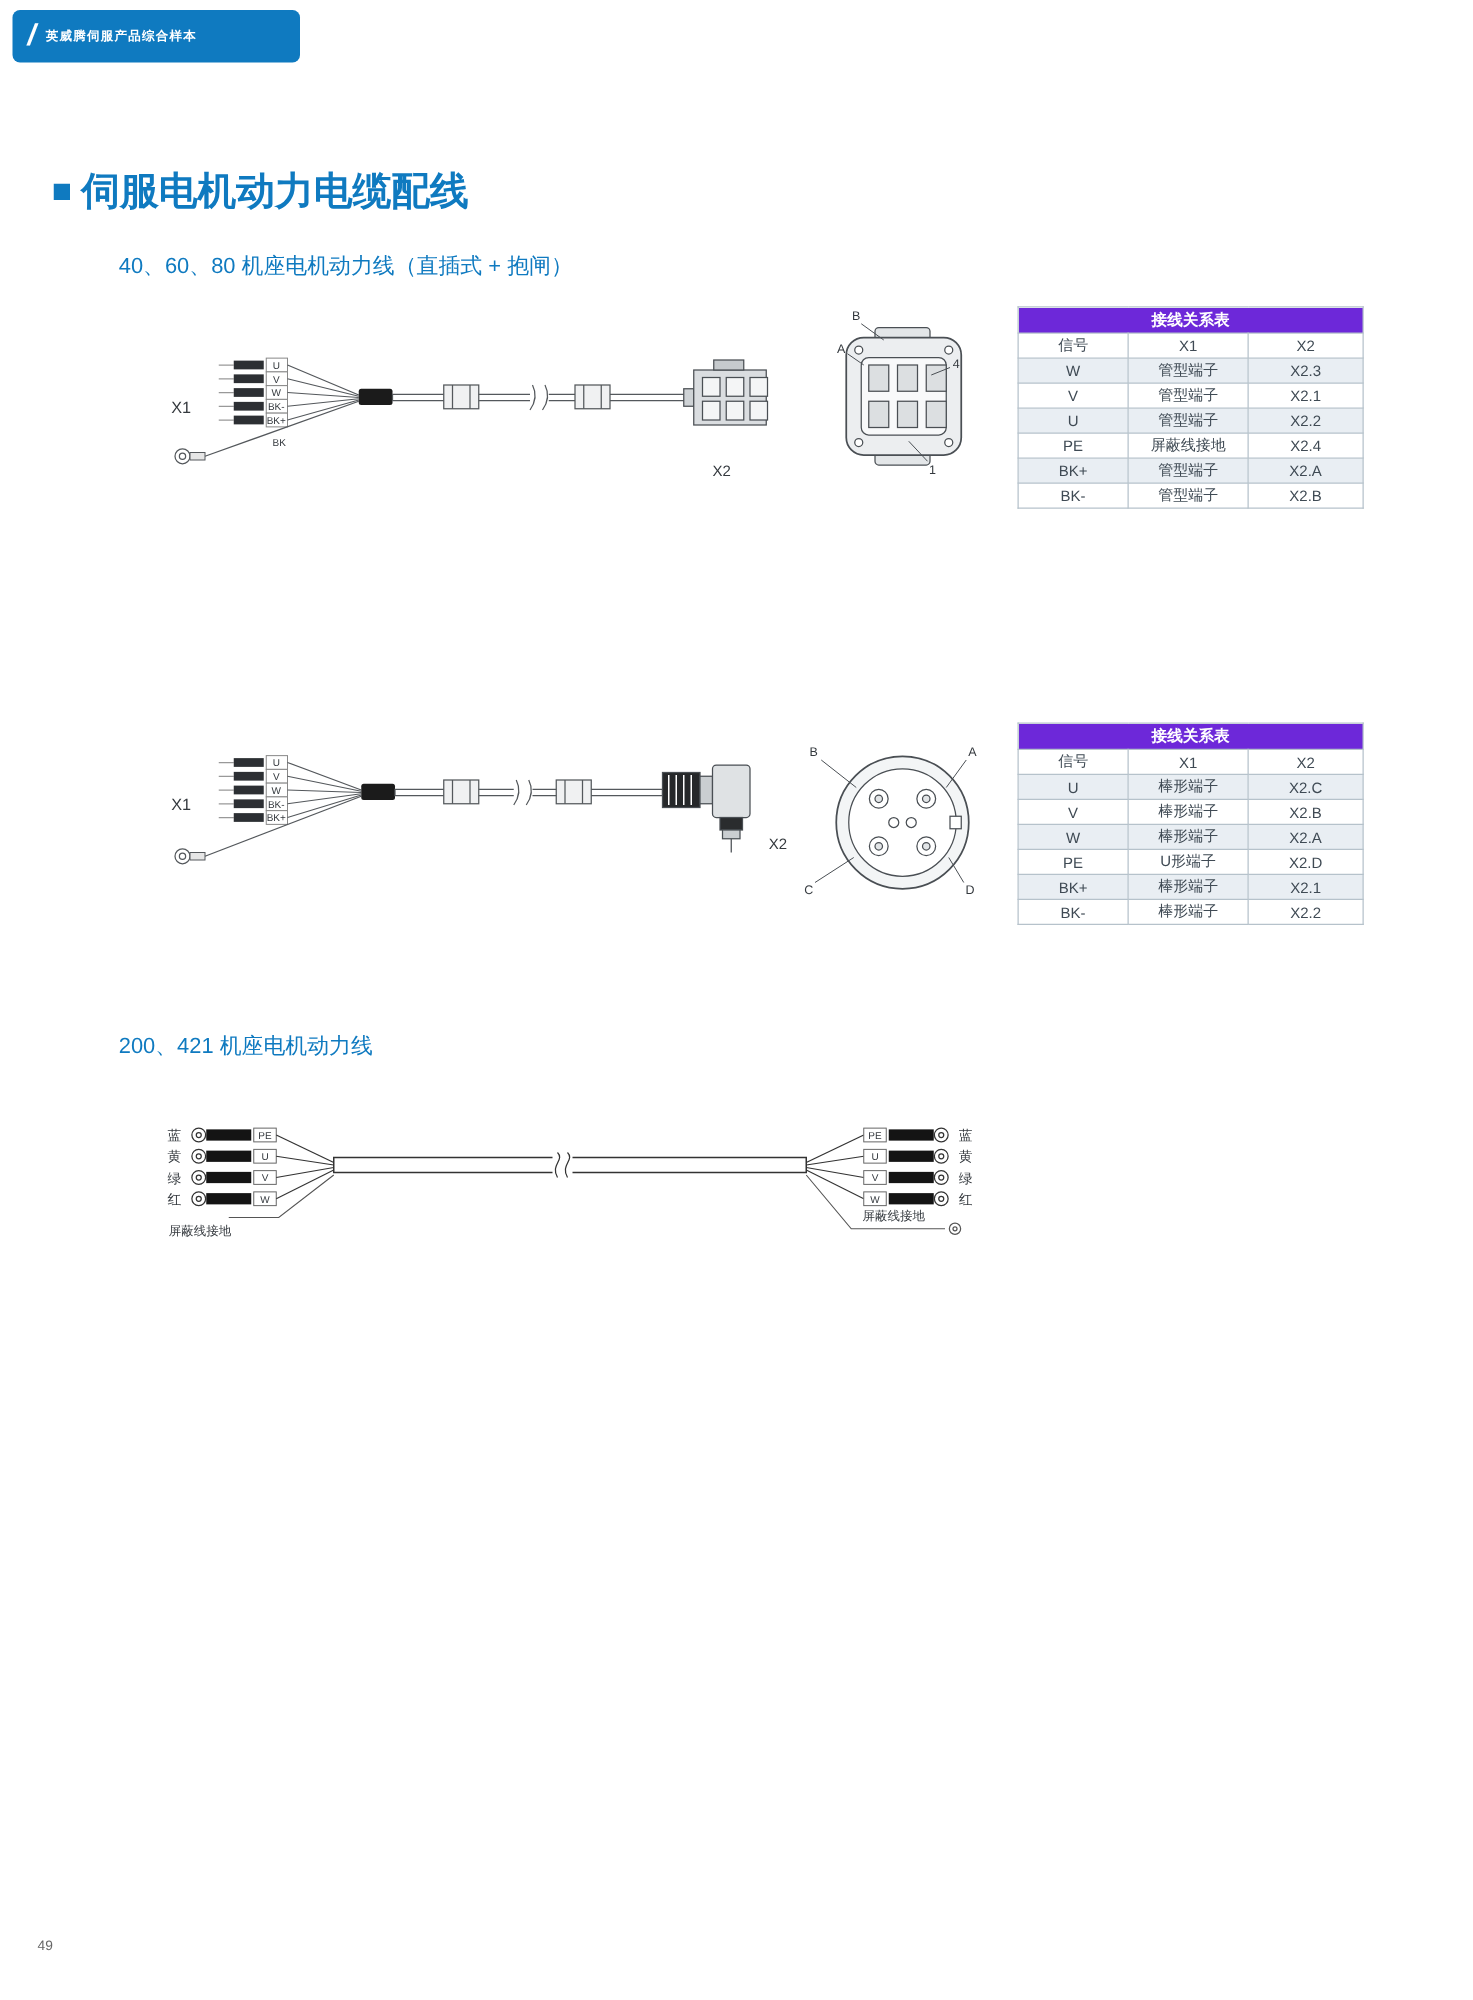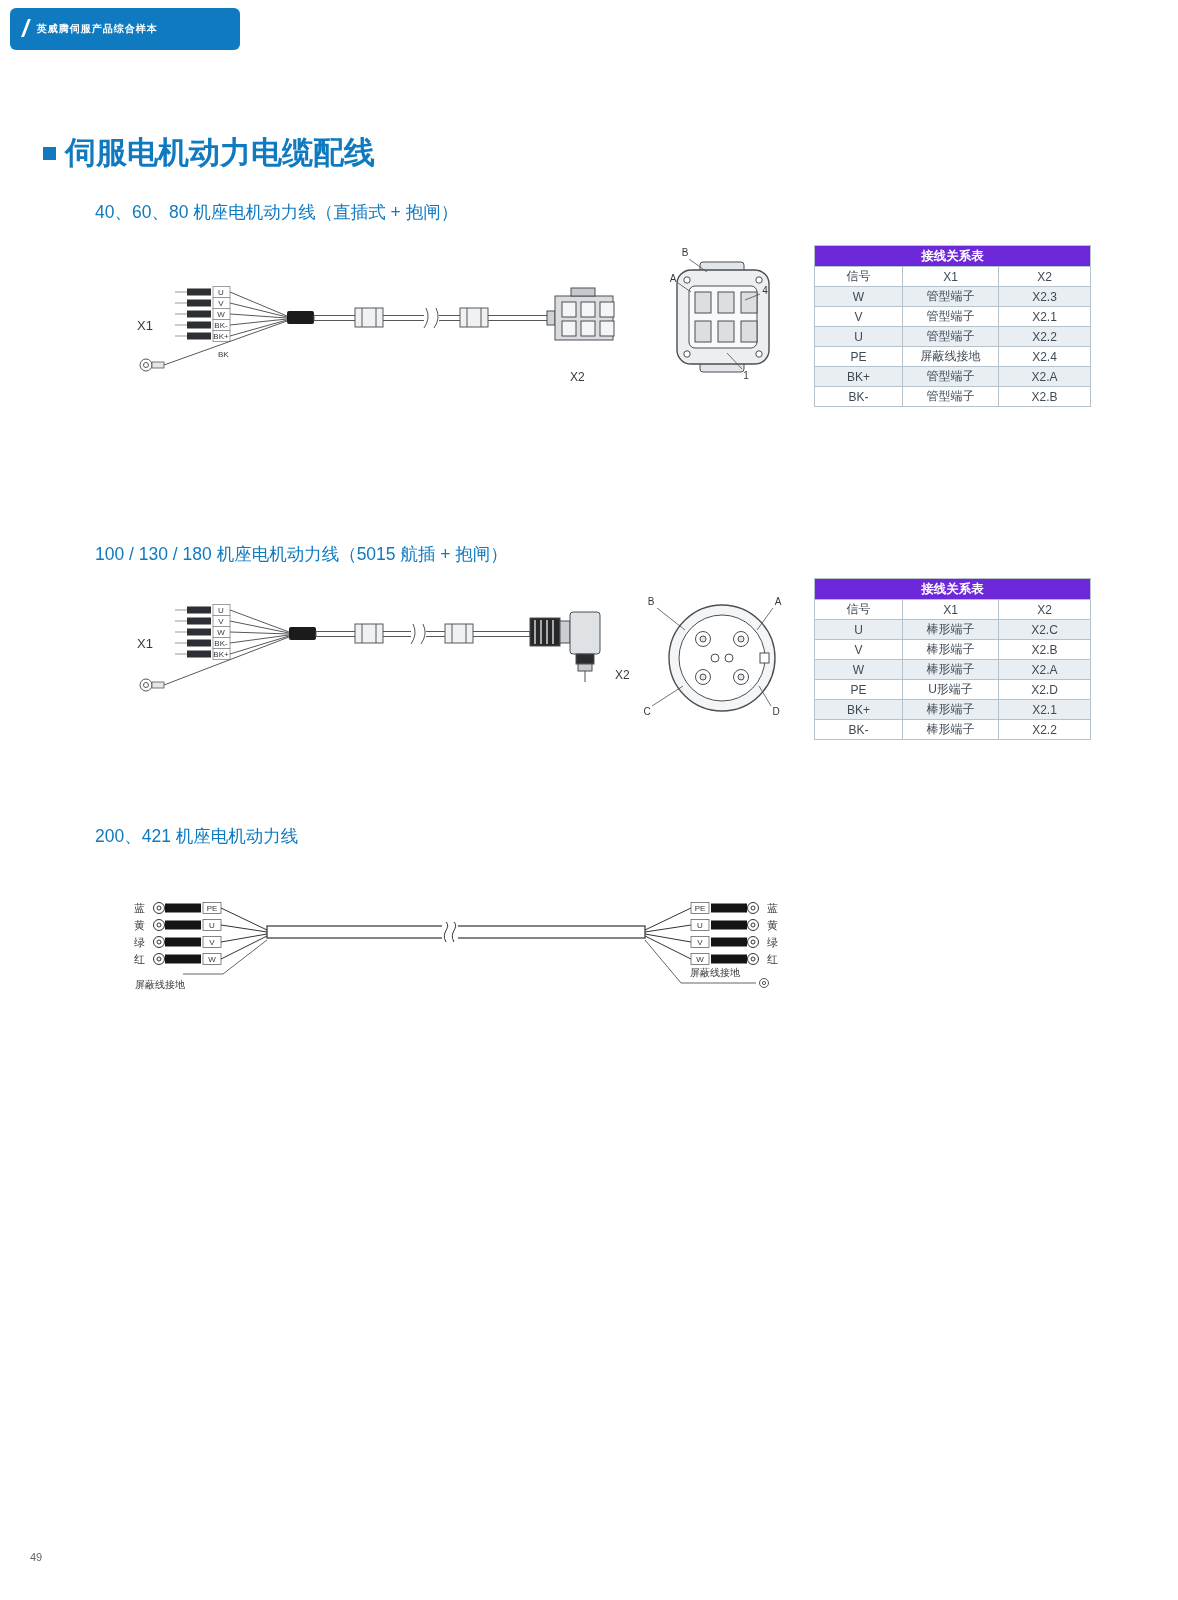--- a/index.html
+++ b/index.html
@@ -187,21 +187,20 @@
         <td>X2.A</td>
       </tr>
       <tr>
         <td>BK-</td>
         <td>管型端子</td>
         <td>X2.B</td>
       </tr>
     </tbody>
   </table>
 
-  <h2 class="sec-head" style="top:542px;">100 / 130 / 180 机座电机动力线（5015 航插 + 抱闸）</h2>
 
   <svg class="dgm" style="left:115px; top:578px;" width="690" height="160" viewBox="0 0 690 160">
     <text class="t13" x="22" y="70">X1</text>
 
     <g stroke="#54585c" stroke-width="1">
       <line x1="60" y1="32" x2="72" y2="32" stroke="#999"></line>
         <rect x="72" y="28.5" width="24" height="7" fill="#2c2f33" stroke="none"></rect>
       <line x1="60" y1="43" x2="72" y2="43" stroke="#999"></line>
         <rect x="72" y="39.5" width="24" height="7" fill="#2c2f33" stroke="none"></rect>
       <line x1="60" y1="54" x2="72" y2="54" stroke="#999"></line>

